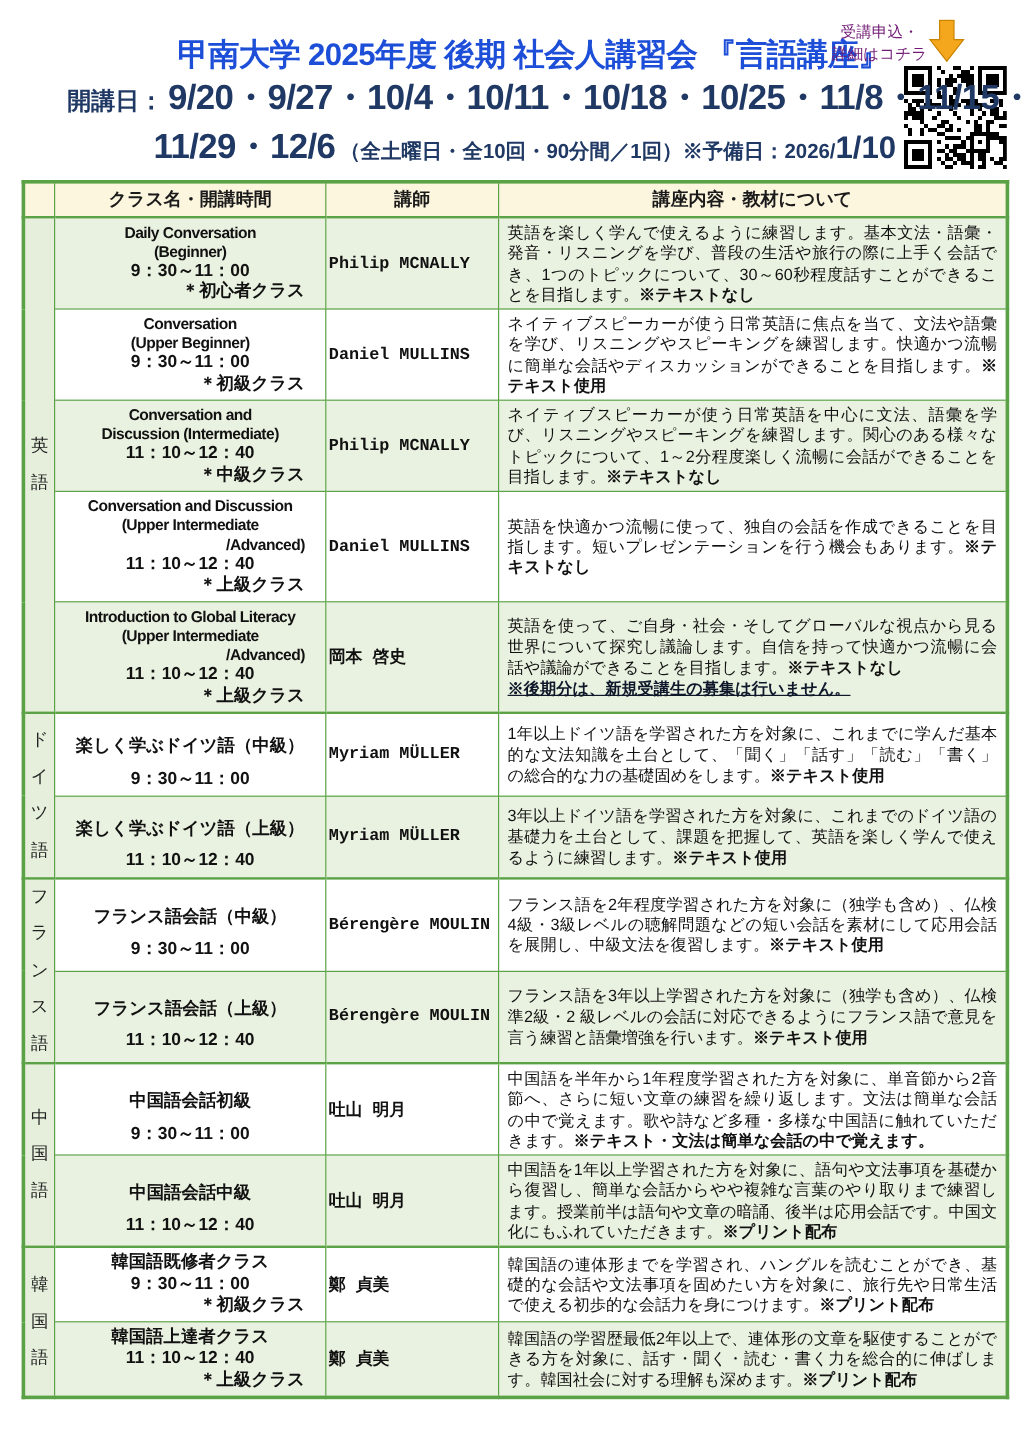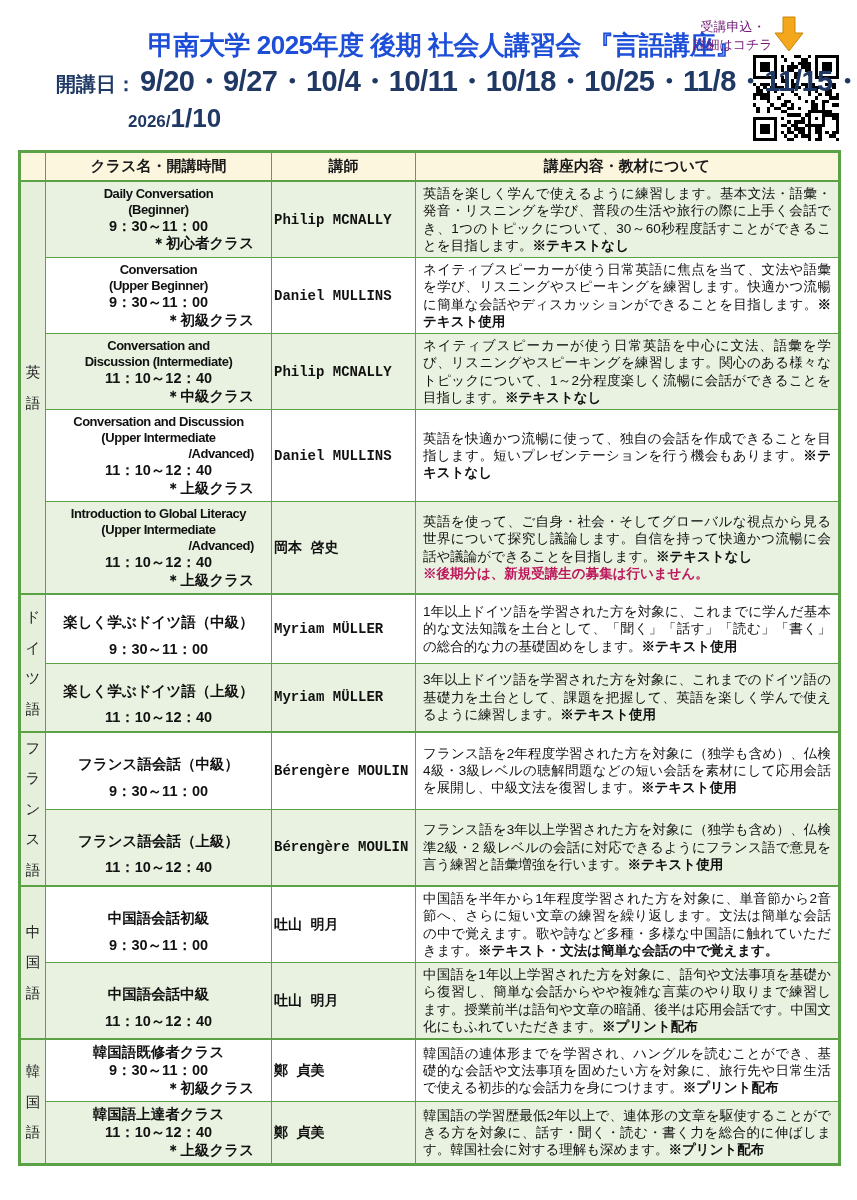--- a/index.html
+++ b/index.html
@@ -44,21 +44,21 @@
   .class-line { display:block; text-align:center; white-space:nowrap; font-size:14.5px; }
   .class-line.latin { font-size:13px; letter-spacing:-0.45px; }
   .class-line.align-right { text-align:right; padding-right:12px; }
   .name-cell .class-line:first-child:nth-last-child(2) { margin-bottom:9px;margin-top:15px; }
 
   td.ins-cell { text-align:left; vertical-align:middle; font-weight:bold;
     font-size:14px; color:#111; padding:2px;font-family:Liberation Mono, monospace; }
   td.desc-cell { vertical-align:middle; padding:3px 7px; font-size:13.5px;
     line-height:1.28; color:#111; text-align:justify; }
   .note-bold { font-weight:bold; }
-  .note-blue { display:block; color:#be185d; font-weight:bold; }
+  .note-blue { display:block; color:#0f172a; font-weight:bold;text-decoration:underline; }
 
   tr.tint td.name-cell, tr.tint td.ins-cell, tr.tint td.desc-cell { background:#e9f2e0; }
   tr.plain td.name-cell, tr.plain td.ins-cell, tr.plain td.desc-cell { background:#fff; }
 </style>
 </head>
 <body>
 
 <div class="page">
 
 
@@ -267,20 +267,22 @@
         <rect x="18" y="18" width="1" height="1" fill="#000"></rect>
       </svg>
   </div>
 
   <div class="sched">
     <div class="sched-line1">
       <span class="sched-label">開講日：</span>
       <span class="dates">9/20・9/27・10/4・10/11・10/18・10/25・11/8・11/15・</span>
     </div>
     <div class="sched-line2">
+      <span class="dates">11/29・12/6</span>
+      <span class="sched-note">（全土曜日・全10回・90分間／1回）※予備日：</span>
       <span class="reserve-year">2026/</span>
       <span class="reserve-day">1/10</span>
     </div>
   </div>
 
   <table class="course-table">
     <colgroup>
       <col style="width:26px">
         <col style="width:226px">
         <col style="width:144px">

